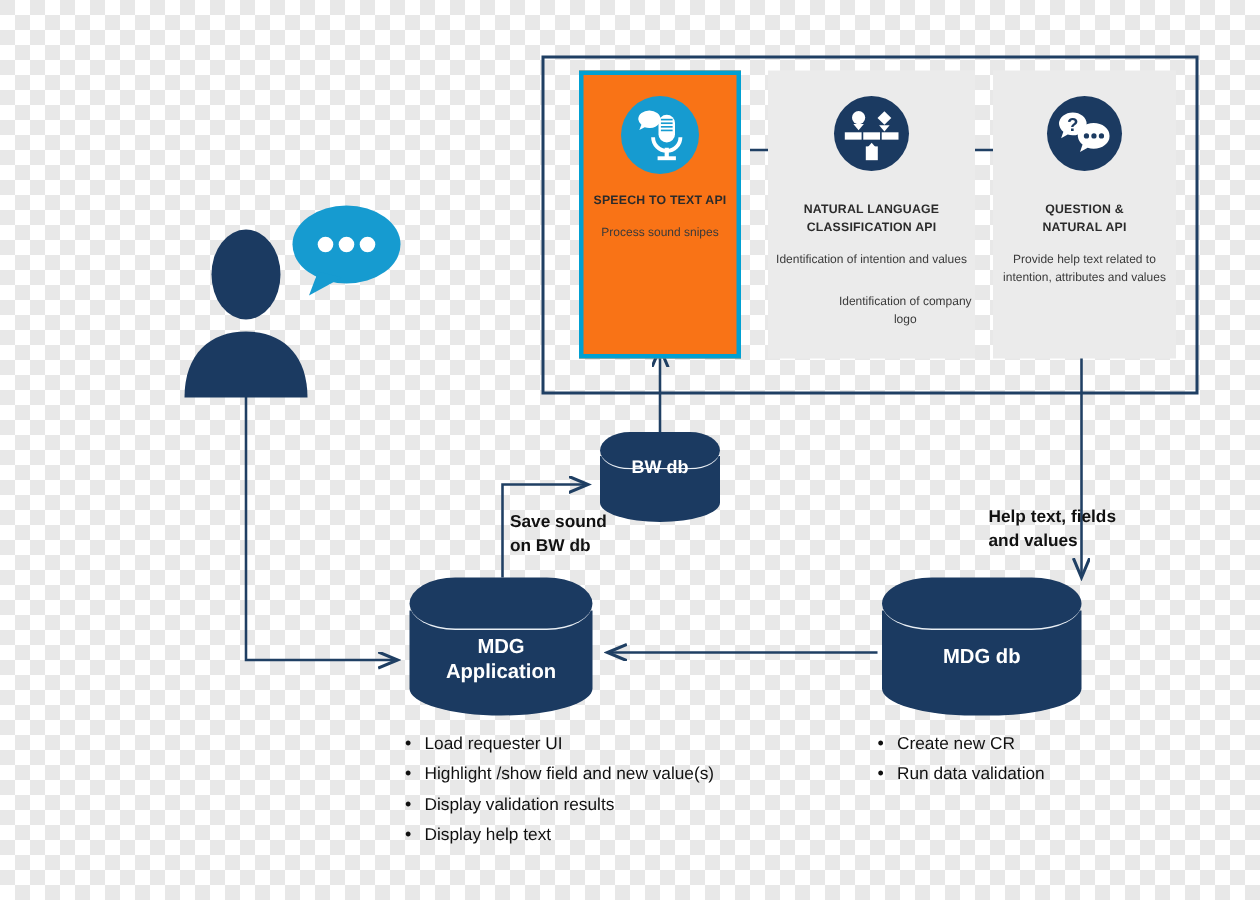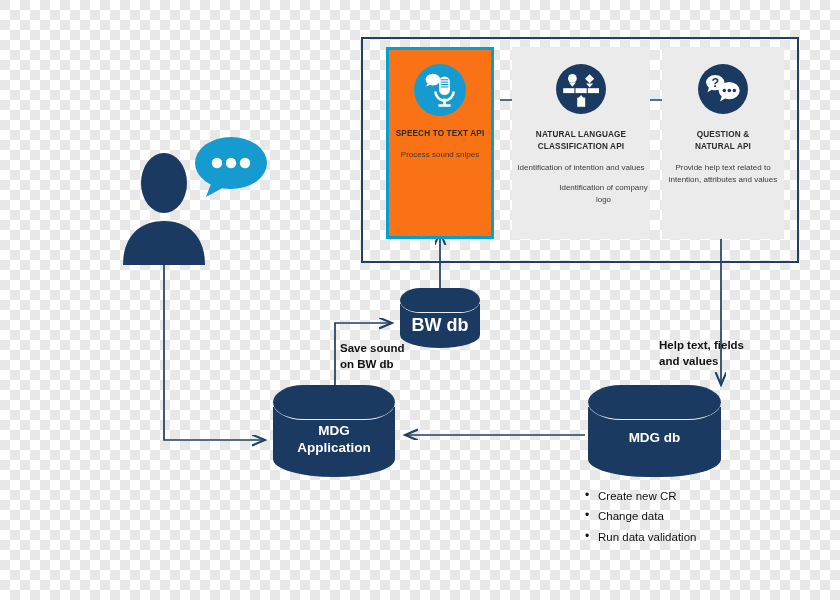--- a/index.html
+++ b/index.html
@@ -34,26 +34,26 @@
   .api-icon{width:52px;height:52px;border-radius:50%;position:relative;flex:none;}
   #card-nlc .api-icon,#card-qa .api-icon{width:50px;height:50px;}
   .icon-cyan{background:#169bd0;}
   .icon-navy{background:#1b3a61;}
 
   .api-title{
     font-size:8.2px;font-weight:bold;color:#2b2b2b;
     text-align:center;line-height:1.45;letter-spacing:.15px;
     margin-top:12px;
   }
-  #card-nlc .api-title,#card-qa .api-title{margin-top:15px;}
+  #card-nlc .api-title,#card-qa .api-title{margin-top:20px;}
   .api-sub{
     font-size:8px;color:#3a3a3a;text-align:center;
     line-height:1.5;margin-top:9px;
   }
-  .api-sub.second{margin-top:8px;padding-left:45px;}
+  .api-sub.second{margin-top:16px;padding-left:45px;}
 
   
   #person{left:123px;top:143px;width:82px;height:122px;}
   #bubble{left:190px;top:135px;width:78px;height:64px;}
 
   
   .cyl{position:absolute;}
   .cyl .body{
     position:absolute;left:0;right:0;bottom:0;
     background:#1b3a61;
@@ -65,21 +65,21 @@
   }
   .cyl .lbl{
     position:absolute;left:0;right:0;
     color:#ffffff;font-weight:bold;text-align:center;
     line-height:1.25;
   }
 
   #bwdb{left:400px;top:288px;width:80px;height:60px;}
   #bwdb .body{height:44px;border-radius:0 0 40px 40px/0 0 13px 13px;}
   #bwdb .top{height:24px;}
-  #bwdb .lbl{top:26px;font-size:18px;}
+  #bwdb .lbl{top:16px;font-size:12px;}
 
   #mdgapp{left:273px;top:385px;width:122px;height:92px;}
   #mdgapp .body{height:70px;border-radius:0 0 61px 61px/0 0 18px 18px;}
   #mdgapp .top{height:34px;}
   #mdgapp .lbl{top:38px;font-size:13.5px;}
 
   #mdgdb{left:588px;top:385px;width:133px;height:92px;}
   #mdgdb .body{height:70px;border-radius:0 0 61px 61px/0 0 18px 18px;}
   #mdgdb .top{height:34px;}
   #mdgdb .lbl{top:45px;font-size:13.5px;}
@@ -255,20 +255,25 @@
   <div id="lbl-save" class="flow-label">
     <span>Save sound</span><br>
     <span>on BW db</span>
   </div>
 
   <div id="lbl-help" class="flow-label">
     <span>Help text, fields</span><br>
     <span>and values</span>
   </div>
 
+  <ul id="bullets-left" class="bullets">
+    <li>Load requester UI</li>
+    <li>Highlight /show field and new value(s)</li>
+    <li>Display validation results</li>
+    <li>Display help text</li>
+  </ul>
 
   <ul id="bullets-right" class="bullets">
     <li>Create new CR</li>
-    <li>Change data</li>
     <li>Run data validation</li>
   </ul>
 
 </div>
 
 </body></html>

